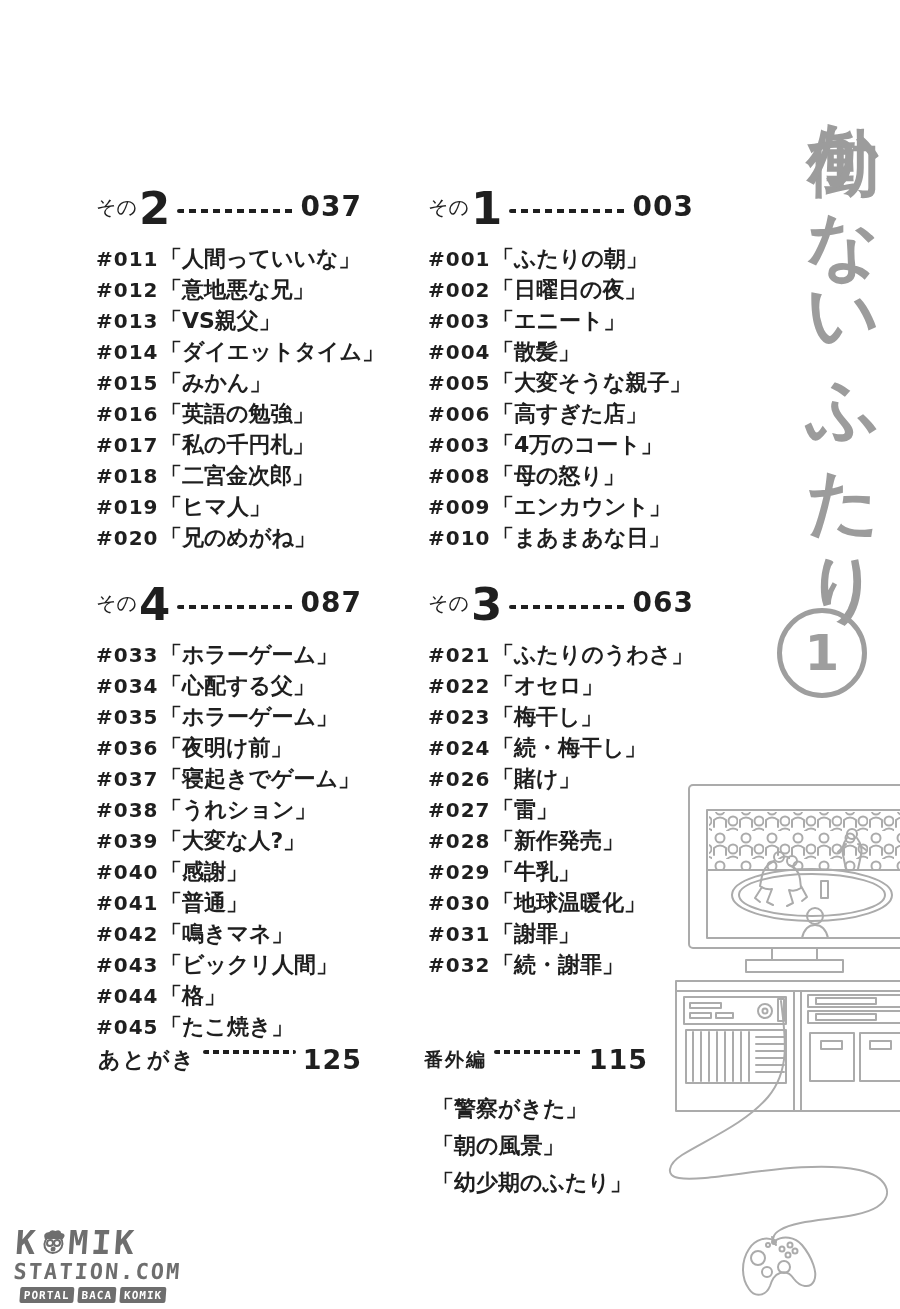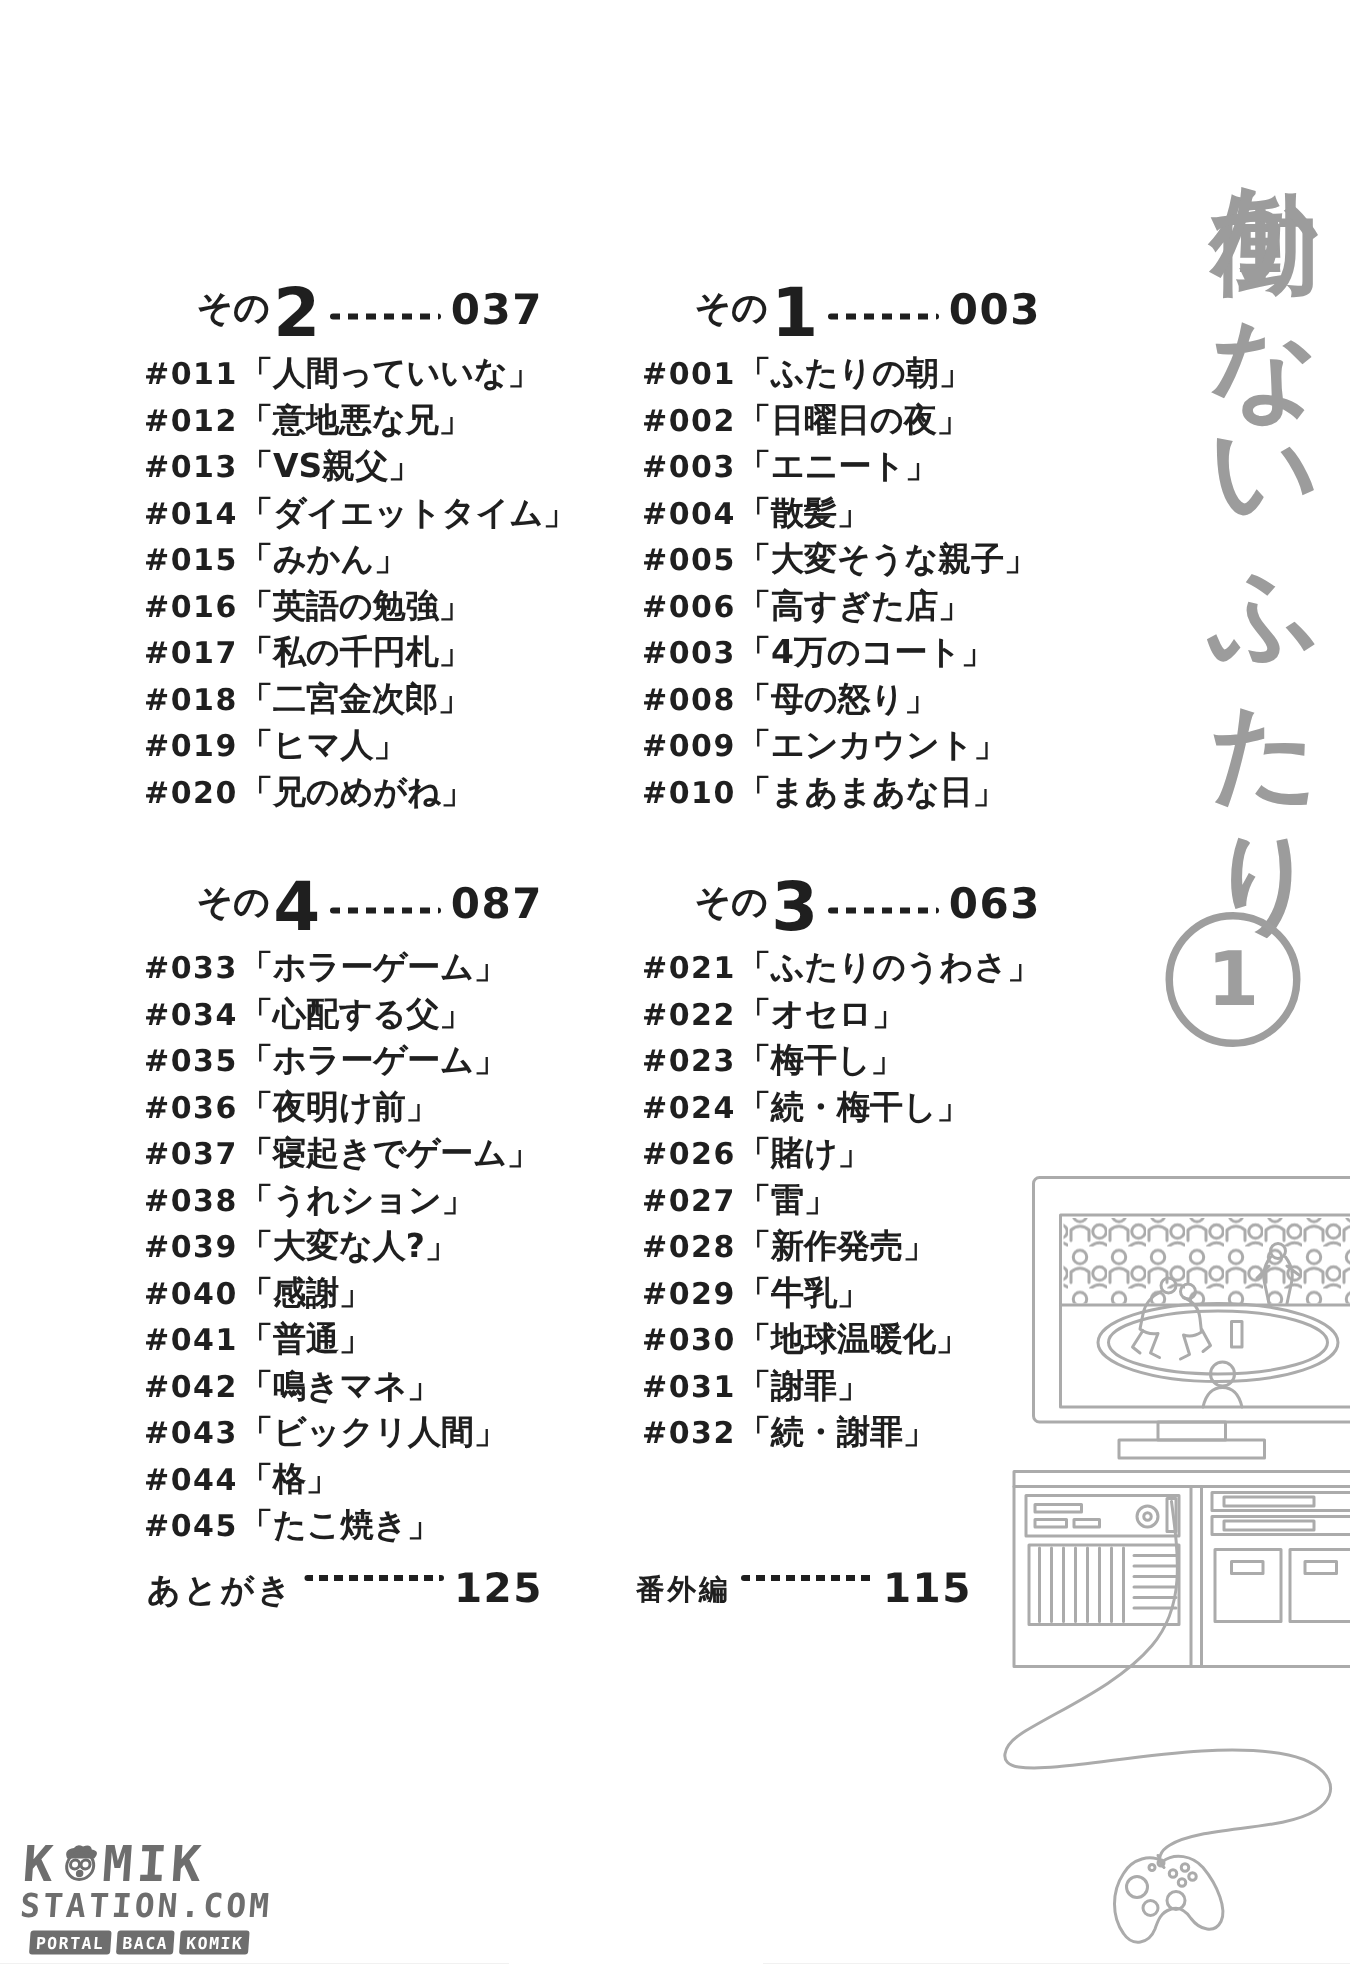--- a/index.html
+++ b/index.html
@@ -4,31 +4,31 @@
 <style>
   html,body { margin:0; padding:0; background:#e8e8e8; }
   .page {
     position:relative; width:900px; height:1309px; background:#ffffff;
     font-family:"DejaVu Sans", sans-serif; overflow:hidden; color:#1f1f1f;
   }
 
   
   .section { position:absolute; width:266px; }
   .sec-header { display:flex; align-items:flex-end; height:46px; }
-  .sec-prefix { font-size:24px; font-weight:bold; padding-bottom:7px;margin-left:35px; }
+  .sec-prefix { font-size:20px; font-weight:normal; padding-bottom:7px; }
   .sec-number { font-size:45px; font-weight:bold; line-height:0.85; margin-left:2px; }
   .leader {
     flex:1; height:4px; margin:0 7px 15px 7px; border-radius:2px;
     background:repeating-linear-gradient(90deg,#1f1f1f 0 7px,transparent 7px 12px);
   }
   .leader.short {
     background:repeating-linear-gradient(90deg,#1f1f1f 0 6px,transparent 6px 10px);
   }
   .sec-page { font-size:28px; font-weight:bold; letter-spacing:1px; padding-bottom:5px; }
-  .entries { margin-top:5px; }
+  .entries { margin-top:15px; }
   .entry { display:flex; align-items:center; height:31px; font-weight:bold; }
   .entry-no { width:64px; font-size:20px; letter-spacing:1px; flex:none; }
   .entry-title { font-size:22px; white-space:nowrap; }
 
   
   .tail-row { position:absolute; display:flex; align-items:center; font-weight:bold; }
   .tail-label { font-size:22px; letter-spacing:2px; }
   .tail-page { font-size:27px; letter-spacing:1px; }
   .extra-titles { position:absolute; font-weight:bold; font-size:22px; }
   .extra-titles div { height:37px; line-height:37px; white-space:nowrap; }
@@ -344,20 +344,28 @@
     <span class="tail-label">あとがき</span>
     <span class="leader short"></span>
     <span class="tail-page">125</span>
   </div>
 
   <div class="tail-row" style="left:424px; top:1044px; width:224px;">
     <span class="tail-label" style="font-size:19px;">番外編</span>
     <span class="leader short"></span>
     <span class="tail-page">115</span>
   </div>
+  <div class="extra-titles" style="left:432px; top:1090px;">
+
+      <div>「警察がきた」</div>
+
+      <div>「朝の風景」</div>
+
+      <div>「幼少期のふたり」</div>
+    </div>
 
   <svg class="illus" viewBox="0 0 240 534" fill="none" stroke="#ababab" stroke-width="2" stroke-linecap="round" stroke-linejoin="round">
     <defs>
       <pattern id="crowd" width="26" height="28" patternUnits="userSpaceOnUse">
         <circle cx="8" cy="7" r="4.5"></circle>
         <path d="M2,24 L2,17 Q8,12 14,17 L14,24"></path>
         <circle cx="21" cy="18" r="4.5"></circle>
         <path d="M15,34 L15,28 Q21,23 27,28 L27,34"></path>
       </pattern>
     </defs>

